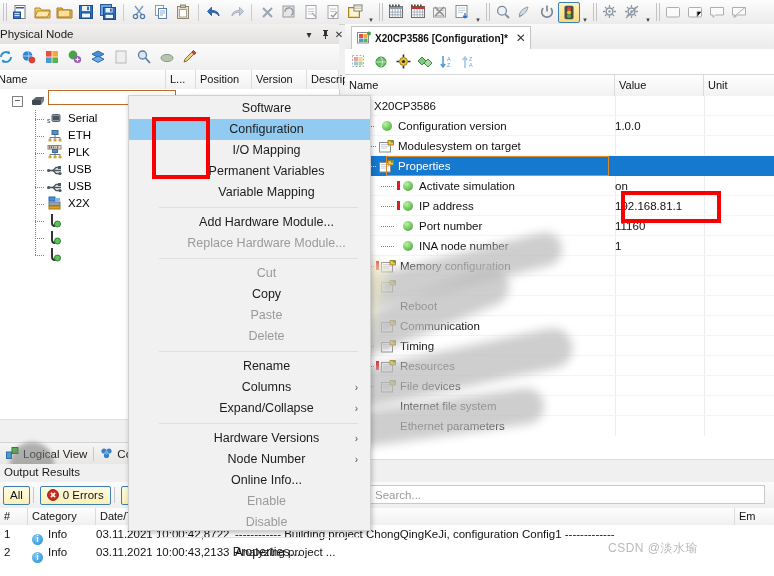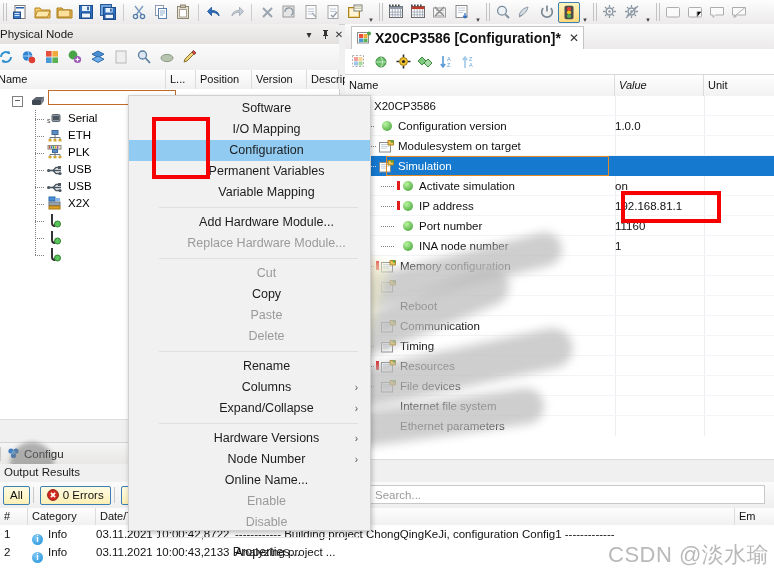--- a/index.html
+++ b/index.html
@@ -74,21 +74,21 @@
 
   
   .redbox{border:4px solid #f70000;z-index:60;box-sizing:border-box;}
 
   
   #editor-tabstrip{left:345px;top:24px;width:429px;height:25px;
     background:linear-gradient(#fafafa,#eceaea);}
   #editor-tab{position:absolute;left:6px;top:2px;height:23px;background:#fff;
     border:1px solid #c4c4c4;border-bottom:none;display:flex;align-items:center;
     padding:0 4px 0 5px;box-sizing:border-box;}
-  #editor-tab .tab-label{font-size:14px;font-weight:bold;color:#111;margin:0 8px 0 4px;}
+  #editor-tab .tab-label{font-size:10px;font-weight:bold;color:#111;margin:0 8px 0 4px;}
   #editor-tab .tab-close{font-size:12px;color:#333;}
   #editor-toolbar{left:345px;top:49px;width:429px;height:26px;background:#fff;
     border-bottom:1px solid #d8d8d8;display:flex;align-items:center;padding-left:3px;
     box-sizing:border-box;}
   #editor-toolbar .tb-btn{width:22px;height:22px;}
   #grid-header{left:345px;top:75px;width:429px;height:21px;
     background:linear-gradient(#fefefe,#f2f2f2);border-bottom:1px solid #cfcfcf;}
   #grid-body{left:345px;top:96px;width:429px;height:363px;background:#fff;overflow:hidden;}
   .grow{position:relative;height:20px;line-height:20px;font-size:11.5px;color:#111;}
   .grow .vline{position:absolute;top:0;width:1px;height:20px;background:#eceef2;}
@@ -124,21 +124,21 @@
   #log-body{position:absolute;left:0;top:61px;width:774px;height:51px;background:#fff;}
   .logrow{position:relative;height:18px;line-height:18px;font-size:11.5px;color:#111;}
   .lc{position:absolute;}
 
   
   .smudge{position:absolute;border-radius:40px;background:rgba(190,190,190,0.75);
     filter:blur(5px);pointer-events:none;}
   #circle-smudge{position:absolute;left:10px;top:442px;width:44px;height:44px;
     border-radius:50%;background:rgba(120,120,120,0.55);filter:blur(2px);}
 
-  #watermark{left:608px;top:540px;font-size:22px;color:#b9b9b9;letter-spacing:0.5px;}
+  #watermark{left:608px;top:540px;font-size:12px;color:#b9b9b9;letter-spacing:0.5px;}
 
   .info-dot{display:inline-block;width:11px;height:11px;border-radius:50%;
     background:radial-gradient(circle at 35% 30%,#7ec8f5,#1f8fd8);
     color:#fff;font-size:9px;font-weight:bold;text-align:center;line-height:11px;
     vertical-align:-1px;}
   .green-bullet{display:inline-block;width:10px;height:10px;border-radius:50%;
     background:radial-gradient(circle at 35% 30%,#b9f5a0,#3a9a2e);vertical-align:-1px;}
   .redbang{display:inline-block;width:3px;height:9px;background:#e01b1b;vertical-align:-1px;}
 </style>
 </head>
@@ -660,21 +660,21 @@
     <svg width="16" height="14" viewBox="0 0 16 14">
         <path d="M4 13V3M1.8 5L4 2l2.2 3" fill="none" stroke="#9ec9ea" stroke-width="1.6"></path>
         <text x="8" y="6" font-size="5.5" fill="#6aa5d8" font-family="Liberation Sans">Z</text>
         <text x="8" y="12" font-size="5.5" fill="#6aa5d8" font-family="Liberation Sans">A</text>
       </svg>
   </div>
 </div>
 
 <div class="abs" id="grid-header">
   <div class="colh" style="left:0;width:270px;height:21px;line-height:21px;">Name</div>
-  <div class="colh" style="left:270px;width:89px;height:21px;line-height:21px;font-style:italic;">Value</div>
+  <div class="colh" style="left:270px;width:89px;height:21px;line-height:21px;">Value</div>
   <div class="colh" style="left:359px;width:70px;height:21px;line-height:21px;border-right:none;">Unit</div>
 </div>
 
 <div class="abs" id="grid-body">
 
   <div class="grow">
     <span class="vline" style="left:270px;"></span>
       <span class="vline" style="left:359px;"></span>
       <span class="rowline"></span>
     <span class="redbang abs" style="left:5px;top:5px;"></span>
@@ -725,21 +725,21 @@
     <span class="dots-h" style="left:22px;top:10px;width:10px;background:repeating-linear-gradient(to right,#cfe2f5 0 1px,transparent 1px 2px);"></span>
     <span class="abs" style="left:34px;top:3px;">
       <svg width="15" height="13" viewBox="0 0 15 13">
           <rect x="0.5" y="2.5" width="11" height="9.5" fill="#fff" stroke="#8b8b8b"></rect>
           <path d="M2 4.5h8M2 6.3h8M2 8.1h6" stroke="#b8c4d2" stroke-width="0.8"></path>
           <path d="M9 0.5h5.5v4.5H9z" fill="#f2c44d" stroke="#a8811f"></path>
           <circle cx="13" cy="1.5" r="1.3" fill="#49a447"></circle>
         </svg>
     </span>
     <span id="sim-sel-box"></span>
-    <span class="abs" style="left:53px;">Simulation</span>
+    <span class="abs" style="left:53px;">Properties</span>
   </div>
 
   <div class="grow">
     <span class="vline" style="left:270px;"></span>
       <span class="vline" style="left:359px;"></span>
       <span class="rowline"></span>
     <span class="dots-v" style="left:16px;top:0;height:20px;"></span>
     <span class="dots-h" style="left:36px;top:10px;width:13px;"></span>
     <span class="redbang abs" style="left:52px;top:5px;"></span>
     <span class="green-bullet abs" style="left:58px;top:5px;"></span>
@@ -912,50 +912,59 @@
   <div class="smudge" style="left:-20px;top:305px;width:220px;height:36px;transform:rotate(-8deg);"></div>
   <div class="smudge" style="left:-20px;top:155px;width:26px;height:190px;transform:rotate(16deg);background:rgba(246,214,214,0.6);"></div>
   <div class="smudge" style="left:-4px;top:160px;width:24px;height:190px;transform:rotate(16deg);background:rgba(236,233,196,0.6);"></div>
   <div class="smudge" style="left:-25px;top:96px;width:40px;height:30px;"></div>
 </div>
 
 <div class="abs" id="grid-bottom-scroll"></div>
 
 <div class="abs" id="context-menu">
   <div class="mi"><span>Software</span></div>
+  <div class="mi hl"><span id="menu-hl-strip"></span><span style="position:relative;">Configuration</span></div>
   <div class="mi"><span>I/O Mapping</span></div>
-  <div class="mi hl"><span id="menu-hl-strip"></span><span style="position:relative;">Configuration</span></div>
   <div class="mi"><span>Permanent Variables</span></div>
   <div class="mi"><span>Variable Mapping</span></div>
   <div class="msep"></div>
   <div class="mi"><span>Add Hardware Module...</span></div>
   <div class="mi disabled"><span>Replace Hardware Module...</span></div>
   <div class="msep"></div>
   <div class="mi disabled"><span>Cut</span></div>
   <div class="mi"><span>Copy</span></div>
   <div class="mi disabled"><span>Paste</span></div>
   <div class="mi disabled"><span>Delete</span></div>
   <div class="msep"></div>
   <div class="mi"><span>Rename</span></div>
   <div class="mi"><span>Columns</span><span class="arrow">›</span></div>
   <div class="mi"><span>Expand/Collapse</span><span class="arrow">›</span></div>
   <div class="msep"></div>
   <div class="mi"><span>Hardware Versions</span><span class="arrow">›</span></div>
   <div class="mi"><span>Node Number</span><span class="arrow">›</span></div>
-  <div class="mi"><span>Online Name...</span></div>
+  <div class="mi"><span>Online Info...</span></div>
   <div class="mi disabled"><span>Enable</span></div>
   <div class="mi disabled"><span>Disable</span></div>
   <div class="msep"></div>
   <div class="mi"><span>Properties...</span></div>
 </div>
 
 <div class="abs redbox" style="left:152px;top:117px;width:58px;height:62px;"></div>
 <div class="abs redbox" style="left:621px;top:191px;width:100px;height:32px;"></div>
 
 <div class="abs" id="view-tabs">
+  <div class="vtab">
+    <span style="margin-right:4px;display:inline-block;">
+      <svg width="13" height="12" viewBox="0 0 13 12">
+          <rect x="0.5" y="5" width="5" height="6.5" fill="#4a9ad4" stroke="#2a6ba8"></rect>
+          <rect x="6" y="0.5" width="6" height="6" fill="#58b251" stroke="#357a30"></rect>
+        </svg>
+    </span>
+    <span>Logical View</span>
+  </div>
   <div class="vtab-sep"></div>
   <div class="vtab">
     <span style="margin-right:4px;display:inline-block;">
       <svg width="13" height="12" viewBox="0 0 13 12">
           <circle cx="4" cy="4" r="2.6" fill="#3d7fc4"></circle>
           <circle cx="9" cy="4" r="2.6" fill="#3d7fc4"></circle>
           <circle cx="6.5" cy="8.5" r="2.6" fill="#3d7fc4"></circle>
           <circle cx="6.5" cy="5.5" r="2" fill="#6fa8dd"></circle>
         </svg>
     </span>

